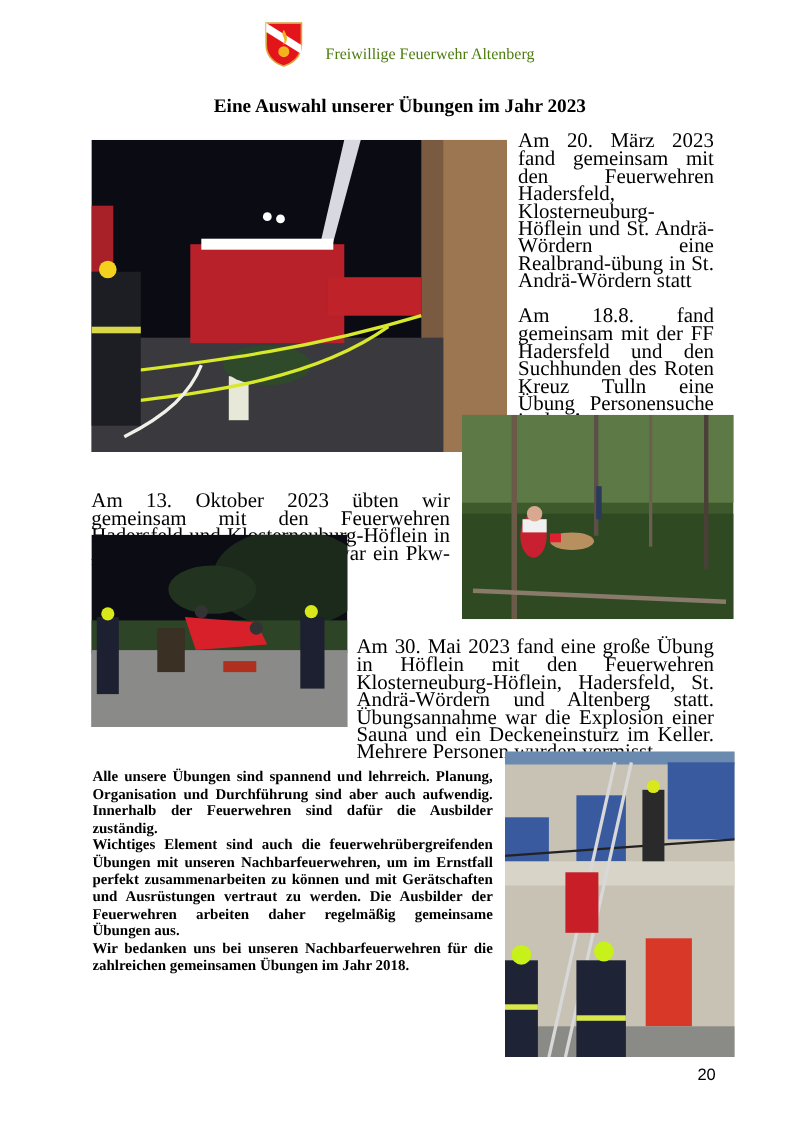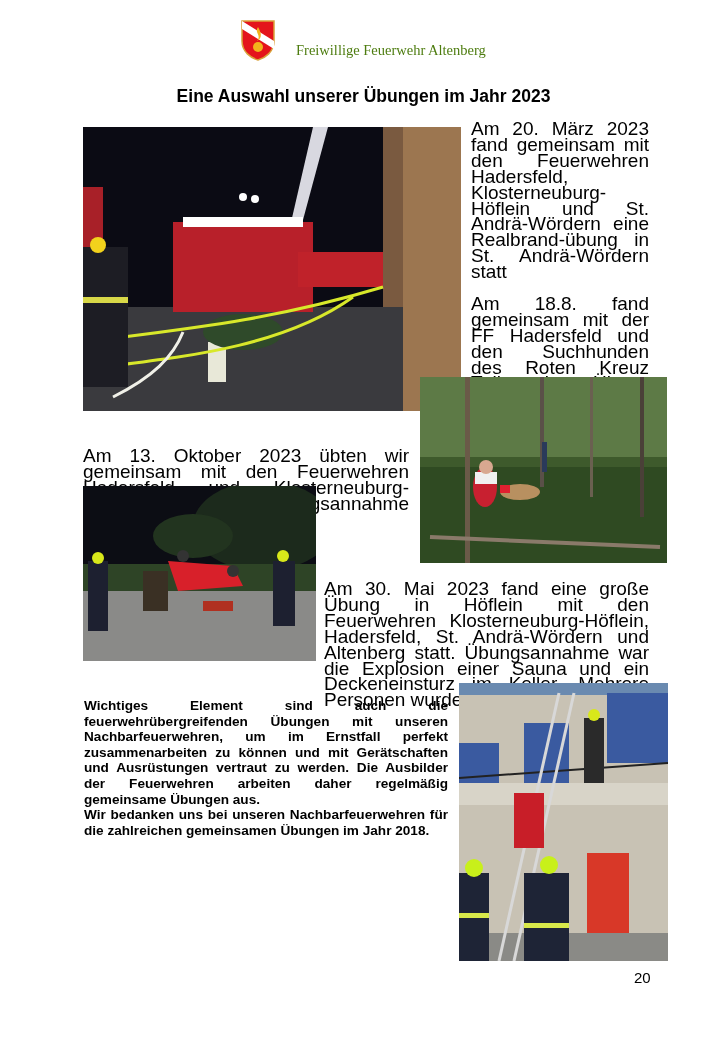--- a/index.html
+++ b/index.html
@@ -1,17 +1,17 @@
 <!DOCTYPE html>
 <html><head>
 <meta charset="utf-8">
 <style>
   html, body { margin:0; padding:0; background:#ffffff; }
   body { width:727px; height:1040px; position:relative; overflow:hidden; font-family:"Liberation Sans", sans-serif; color:#000; }
-  .abs { position:absolute; }
+  .abs { position:absolute;font-family:Liberation Serif, serif; }
   .header-title { left:296px; top:29px; font-family:"Liberation Serif", serif; font-size:14.5px; color:#4d7c0f;margin-top:13px; }
   .logo { left:240px; top:19px; width:36px; height:42px; }
   .page-title { left:0; width:727px; top:86px; text-align:center; font-weight:bold; font-size:17.5px; }
   .txt { font-size:19px; line-height:15.9px; text-align:justify; }
   .txt p { margin:0; }
   .bold { font-weight:bold; font-size:13.6px; line-height:15.6px; }
   .photo { overflow:hidden; }
   .page-num { left:634px; top:969px; font-family:Liberation Sans, sans-serif; font-size:15px; }
   svg { display:block; }
 </style>
@@ -99,20 +99,21 @@
     <rect x="60" y="85" width="25" height="40" fill="#3a3024"></rect>
     <rect x="120" y="115" width="30" height="10" fill="#b03020"></rect>
   </svg>
 </div>
 
 <div class="abs txt" style="left:324px;top:581px;width:325px;">
   <p>Am 30. Mai 2023 fand eine große Übung in Höflein mit den Feuerwehren Klosterneuburg-Höflein, Hadersfeld, St. Andrä-Wördern und Altenberg statt. Übungsannahme war die Explosion einer Sauna und ein Deckeneinsturz im Keller. Mehrere Personen wurden vermisst.</p>
 </div>
 
 <div class="abs txt bold" style="left:84px;top:698px;width:364px;">
+  <p>Alle unsere Übungen sind spannend und lehrreich. Planung, Organisation und Durchführung sind aber auch aufwendig. Innerhalb der Feuerwehren sind dafür die Ausbilder zuständig.</p>
   <p>Wichtiges Element sind auch die feuerwehrübergreifenden Übungen mit unseren Nachbarfeuerwehren, um im Ernstfall perfekt zusammenarbeiten zu können und mit Gerätschaften und Ausrüstungen vertraut zu werden. Die Ausbilder der Feuerwehren arbeiten daher regelmäßig gemeinsame Übungen aus.</p>
   <p>Wir bedanken uns bei unseren Nachbarfeuerwehren für die zahlreichen gemeinsamen Übungen im Jahr 2018.</p>
 </div>
 
 <div class="abs photo" style="left:459px;top:683px;width:209px;height:278px;">
   <svg width="209" height="278">
     <rect width="209" height="278" fill="#c8c2b4"></rect>
     <rect x="0" y="0" width="209" height="12" fill="#6a8ab0"></rect>
     <rect x="0" y="60" width="40" height="60" fill="#3a5aa0"></rect>
     <rect x="65" y="40" width="45" height="60" fill="#3a5aa0"></rect>

